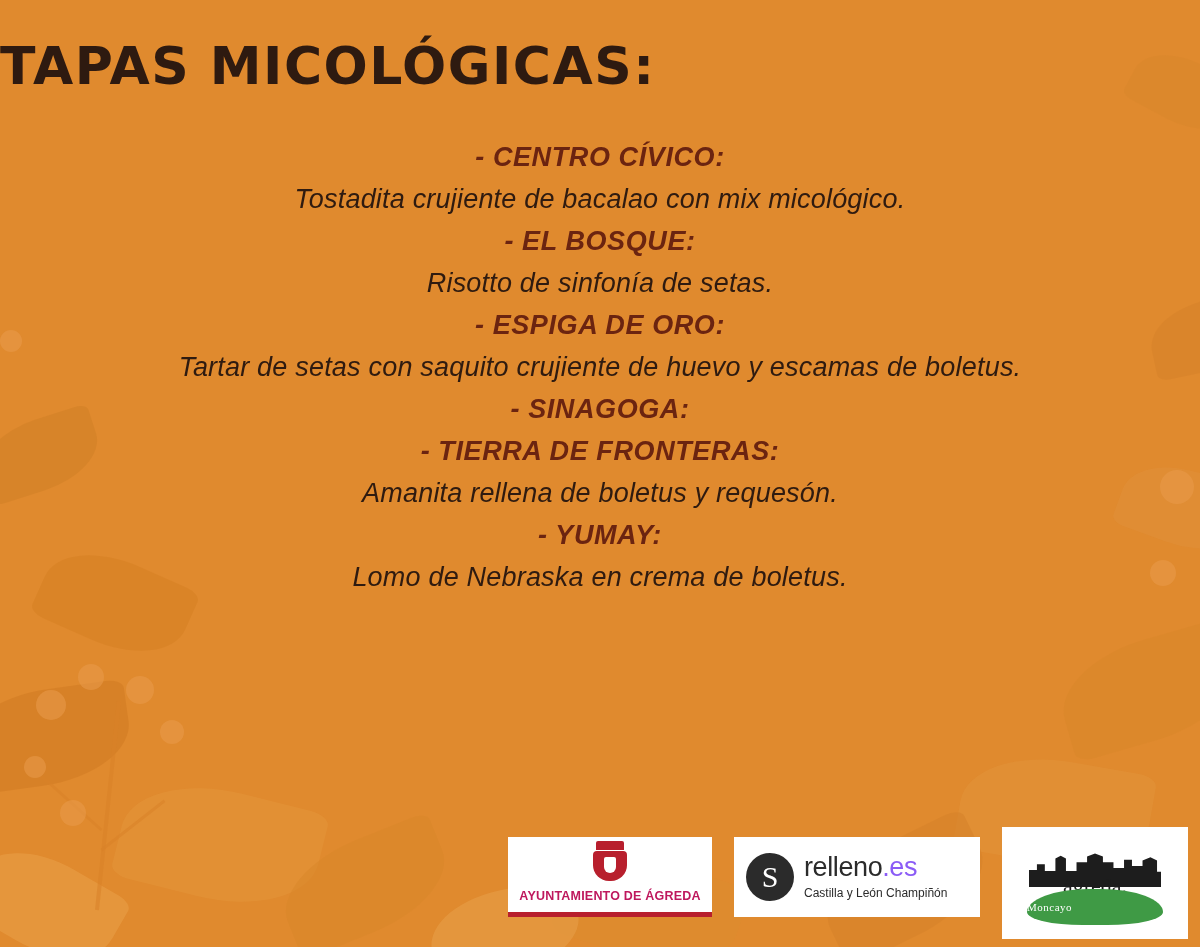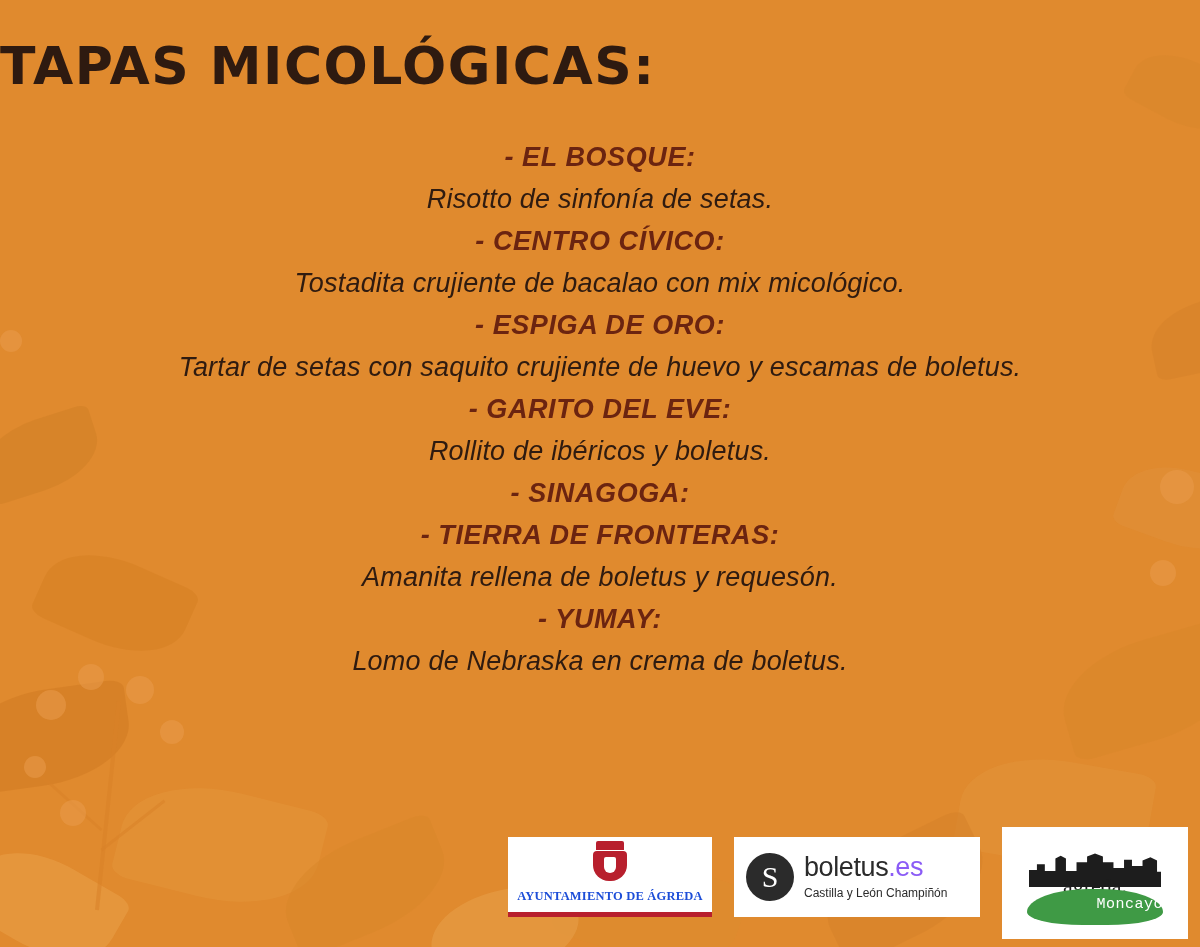--- a/index.html
+++ b/index.html
@@ -129,25 +129,24 @@
     content: "";
     position: absolute;
     left: 11px; top: 6px;
     width: 12px; height: 16px;
     background: #ffffff;
     border-radius: 2px 2px 6px 6px;
   }
   .logo-ayto .ayto-name {
     font-size: 12.5px;
     font-weight: bold;
-    color: #1d4ed8;
+    color: #be185d;
     letter-spacing: 0.2px;
     margin-top: 2px;
     white-space: nowrap;
-    font-family: Liberation Serif, serif;
   }
   .logo-ayto .ayto-bar {
     position: absolute;
     bottom: 0; left: 0;
     width: 204px; height: 5px;
     background: #b81f2d;
   }
 
   .logo-micocyl {
     position: absolute;
@@ -235,24 +234,24 @@
     position: absolute;
     bottom: 4px; left: 12px;
     width: 136px; height: 36px;
     background: #3f9a45;
     border-radius: 50% 50% 45% 45% / 70% 70% 40% 40%;
   }
   .agreda-moncayo {
     position: absolute;
     bottom: 16px; left: 12px;
     width: 136px;
-    text-align: right;
-    font-size: 15px;
+    text-align: left;
+    font-size: 11px;
     color: #ffffff;
-    font-family: Liberation Mono, monospace;
+    font-family: Liberation Serif, serif;
     letter-spacing: 0.5px;
   }
 </style>
 </head>
 <body>
 
 <div id="poster">
 
   <div class="deco" style="left:0;top:0;width:1200px;height:947px;">
 
@@ -284,38 +283,34 @@
     <div class="berry" style="left:1160px;top:470px;width:34px;height:34px;background:#e8994a;"></div>
     <div class="berry" style="left:1150px;top:560px;width:26px;height:26px;background:#e8994a;"></div>
     <div class="berry" style="left:0px;top:330px;width:22px;height:22px;background:#e8994a;"></div>
   </div>
 
   <div class="title">TAPAS MICOLÓGICAS:</div>
 
   <div class="menu">
 
     <div>
+      <div class="venue">- CENTRO CÍVICO:</div>
+      <div class="tapa">Tostadita crujiente de bacalao con mix micológico.</div>
+    </div>
+
+    <div>
       <div class="venue">- EL BOSQUE:</div>
       <div class="tapa">Risotto de sinfonía de setas.</div>
     </div>
 
     <div>
-      <div class="venue">- CENTRO CÍVICO:</div>
-      <div class="tapa">Tostadita crujiente de bacalao con mix micológico.</div>
-    </div>
-
-    <div>
       <div class="venue">- ESPIGA DE ORO:</div>
       <div class="tapa">Tartar de setas con saquito crujiente de huevo y escamas de boletus.</div>
     </div>
 
-    <div>
-      <div class="venue">- GARITO DEL EVE:</div>
-      <div class="tapa">Rollito de ibéricos y boletus.</div>
-    </div>
 
 
     <div>
       <div class="venue">- SINAGOGA:</div>
     </div>
 
     <div>
       <div class="venue">- TIERRA DE FRONTERAS:</div>
       <div class="tapa">Amanita rellena de boletus y requesón.</div>
     </div>
@@ -335,21 +330,21 @@
         <div class="shield"></div>
       </div>
       <div class="ayto-name">AYUNTAMIENTO DE ÁGREDA</div>
       <div class="ayto-bar"></div>
     </div>
 
     <div class="logo-micocyl">
       <div class="micocyl-mark">S</div>
       <div class="micocyl-text">
         <div class="micocyl-word">
-          <span>boletus</span><span class="es">.es</span>
+          <span>relleno</span><span class="es">.es</span>
         </div>
         <div class="micocyl-sub">Castilla y León Champiñón</div>
       </div>
     </div>
 
     <div class="logo-agreda">
       <div class="agreda-inner">
         <div class="agreda-sky">
           <div class="skyline"></div>
         </div>

